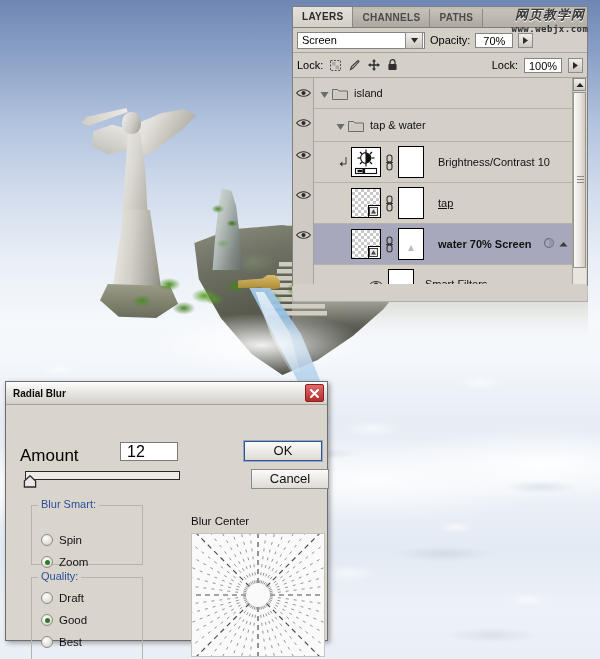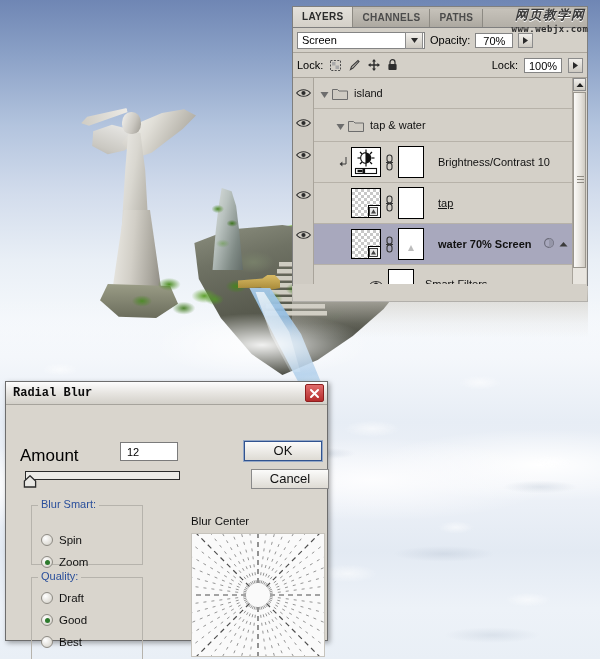--- a/index.html
+++ b/index.html
@@ -201,27 +201,27 @@
        text-shadow:0 1px 0 #fff;font-family:"DejaVu Sans",sans-serif;font-style:italic;}
   .wm2{font-size:9px;font-weight:bold;color:#2e2e2e;letter-spacing:.5px;
        font-family:"DejaVu Sans Mono",monospace;}
 
   
   .dialog{position:absolute;left:5px;top:381px;width:323px;height:260px;
       background:#d9d5cd;border:1px solid #6d6d6d;box-sizing:border-box;
       box-shadow:2px 2px 5px rgba(0,0,0,.35);}
   .dlg-title{height:22px;background:linear-gradient(180deg,#fdfdfd 0%,#e8e6e2 48%,#d3d0c9 100%);
       border-bottom:1px solid #a6a39c;display:flex;align-items:center;padding:0 3px 0 7px;}
-  .dlg-title .t{flex:1;font-size:12px;font-weight:bold;color:#0b0b0b;font-family:Liberation Mono, monospace;}
+  .dlg-title .t{flex:1;font-size:10px;font-weight:bold;color:#0b0b0b;font-family:Liberation Sans, sans-serif;}
   .closebtn{width:17px;height:16px;background:linear-gradient(180deg,#e06c6c,#b52c2c);
       border:1px solid #8d1f1f;border-radius:2px;display:flex;align-items:center;justify-content:center;}
   .dlg-body{position:relative;height:237px;}
   .amount-lbl{position:absolute;left:14px;top:41px;font-size:17px;}
   .amount-box{position:absolute;left:114px;top:37px;width:58px;height:19px;background:#fff;
-      border:1px solid #7b7b7b;box-sizing:border-box;font-size:11px;line-height:18px;padding-left:6px;}
+      border:1px solid #7b7b7b;box-sizing:border-box;font-size:16px;line-height:18px;padding-left:6px;}
   .slider{position:absolute;left:19px;top:66px;width:155px;height:9px;
       background:#ecebe7;border:1.5px solid #2b2b2b;box-sizing:border-box;}
   .slider-thumb{position:absolute;left:17px;top:70px;width:14px;height:13px;}
   .btn{position:absolute;width:78px;height:20px;background:linear-gradient(180deg,#fbfbfa,#dedbd4);
       border:1px solid #8a8a8a;box-sizing:border-box;font-size:13px;text-align:center;line-height:18px;color:#111;}
   .btn.ok{left:238px;top:36px;border:1px solid #31538f;outline:1px solid #93a7c6;}
   .btn.cancel{left:238px;top:64px;margin-left:7px;}
   .group{position:absolute;border:1px solid #b6b3ac;}
   .group > .gl{position:absolute;left:6px;top:-8px;background:#d9d5cd;padding:0 3px;
       font-size:11px;color:#2a4f9b;}

